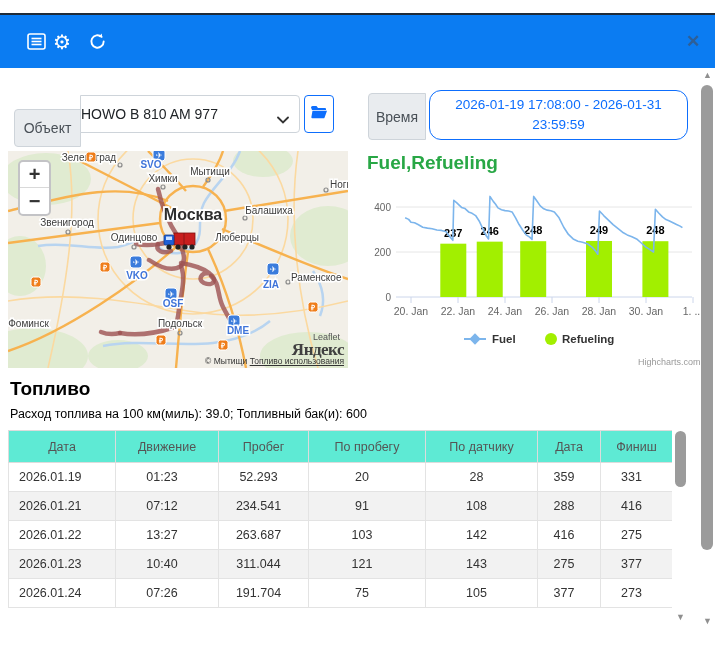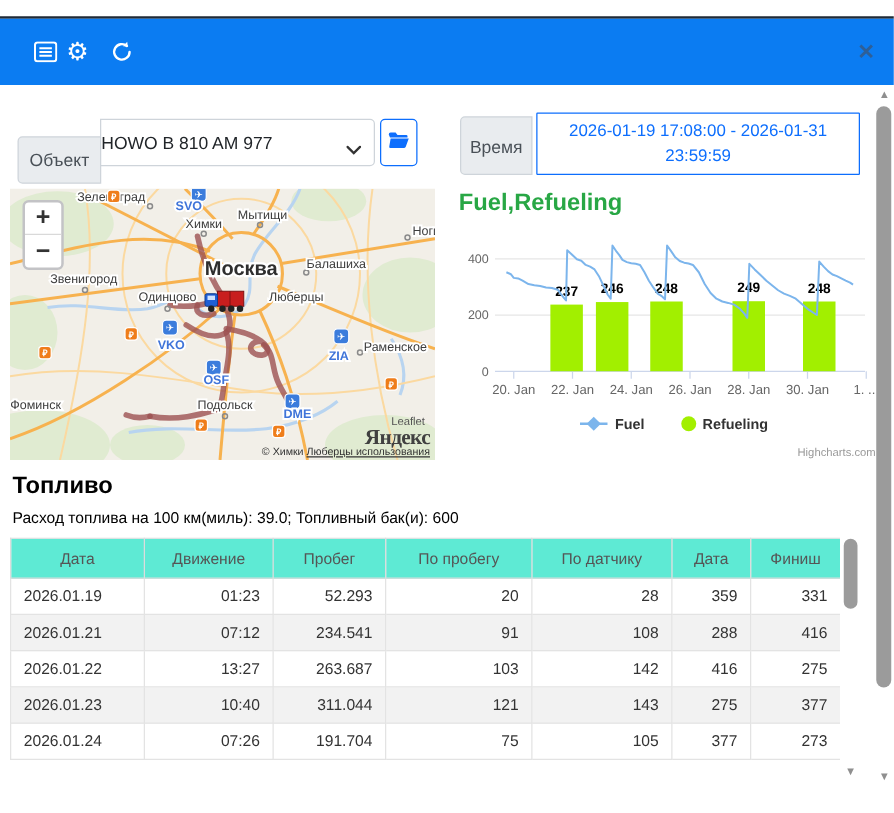--- a/index.html
+++ b/index.html
@@ -22,21 +22,21 @@
     color:#495057; font-size:14px; display:flex; align-items:center; justify-content:center; }
   .obj-label { left:14px; top:109px; width:67px; height:38px; }
   .obj-select { position:absolute; left:80px; top:95px; width:220px; height:38px; background:#fff;
     border:1px solid #ced4da; border-radius:0 4px 4px 0; font-size:14px; color:#212529;
     display:flex; align-items:center; cursor:pointer; }
   .obj-select .chev { position:absolute; right:10px; top:15px; }
   .folder-btn { position:absolute; left:304px; top:95px; width:30px; height:38px; background:#fff;
     border:1px solid #0d6efd; border-radius:4px; display:flex; align-items:center; justify-content:center; cursor:pointer; }
   .time-label { left:368px; top:93px; width:58px; height:47px; border-radius:4px 0 0 4px; }
   .time-box { position:absolute; left:429px; top:90px; width:259px; height:50px; background:#fff;
-    border:1px solid #0d6efd; border-radius:1px; color:#0d6efd; font-size:13.5px; text-align:center;
+    border:1px solid #0d6efd; border-radius:12px; color:#0d6efd; font-size:13.5px; text-align:center;
     display:flex; align-items:center; justify-content:center; padding:0 14px; line-height:1.5; cursor:pointer; }
 
   
   .map { position:absolute; left:8px; top:151px; width:340px; height:217px; overflow:hidden; background:#f2efe8; }
   .map svg { position:absolute; top:0; left:0; }
   .zoomctl { position:absolute; left:10px; top:9px; width:33px; background:#fff; border:2px solid #c3c3c6;
     border-radius:5px; z-index:5; }
   .zoomctl .zb { height:26px; display:flex; align-items:center; justify-content:center;
     font-size:20px; font-weight:bold; color:#333; cursor:pointer; }
   .zoomctl .zb:first-child { border-bottom:1px solid #d9d9d9; }
@@ -51,21 +51,21 @@
   .chart-svg { position:absolute; left:360px; top:178px; }
   .hc-credit { position:absolute; left:638px; top:357px; font-size:9px; color:#999; }
 
   
   .fuel-title { position:absolute; left:10px; top:378px; font-size:19px; font-weight:bold; color:#000000; }
   .fuel-sub { position:absolute; left:10px; top:407px; font-size:12.5px; color:#000000; }
   .tbl-wrap { position:absolute; left:8px; top:430px; width:664px; height:198px; overflow:hidden; }
   table.fuel { width:664px; border-collapse:collapse; font-size:12.5px; color:#333; table-layout:fixed; }
   table.fuel th { background:#5eead4; color:#555; font-weight:normal; height:32px; text-align:center;
     border:1px solid #dcdcdc; }
-  table.fuel td { height:29px; text-align:right; padding-right:10px; border:1px solid #e3e3e3; }
+  table.fuel td { height:29px; text-align:center; padding-right:10px; border:1px solid #e3e3e3; }
   table.fuel td:first-child { text-align:left; padding-left:10px; }
   table.fuel tr:nth-child(even) td { background:#f2f2f2; }
   table.fuel col:nth-child(1){width:107px;} table.fuel col:nth-child(2){width:103px;}
   table.fuel col:nth-child(3){width:90px;}  table.fuel col:nth-child(4){width:117px;}
   table.fuel col:nth-child(5){width:112px;} table.fuel col:nth-child(6){width:63px;}
   table.fuel col:nth-child(7){width:72px;}
 
   
   .sb-arrow { position:absolute; font-size:9px; color:#8f8f8f; }
   .thumb { position:absolute; background:#9b9b9b; border-radius:6px; }
@@ -268,22 +268,22 @@
           </g>
         </g>
     </svg>
     <div class="zoomctl">
       <div class="zb">+</div>
       <div class="zb">−</div>
     </div>
     <div class="leaflet-tag">Leaflet</div>
     <div class="ya-logo">Яндекс</div>
     <div class="map-attr">
-      <span>© Химки</span>
-      <a href="#">Люберцы использования</a>
+      <span>© Мытищи</span>
+      <a href="#">Топливо использования</a>
     </div>
   </div>
 
   <div class="chart-title">Fuel,Refueling</div>
   <svg id="chart-svg" class="chart-svg" width="340" height="200" viewBox="0 0 340 200">
       <line x1="36" y1="119" x2="332" y2="119" stroke="#ccd6eb" stroke-width="1"></line>
       <text x="31" y="122.5" text-anchor="end" font-size="10" fill="#666">0</text>
       <line x1="36" y1="74" x2="332" y2="74" stroke="#e6e6e6" stroke-width="1"></line>
       <text x="31" y="77.5" text-anchor="end" font-size="10" fill="#666">200</text>
       <line x1="36" y1="29" x2="332" y2="29" stroke="#e6e6e6" stroke-width="1"></line>

